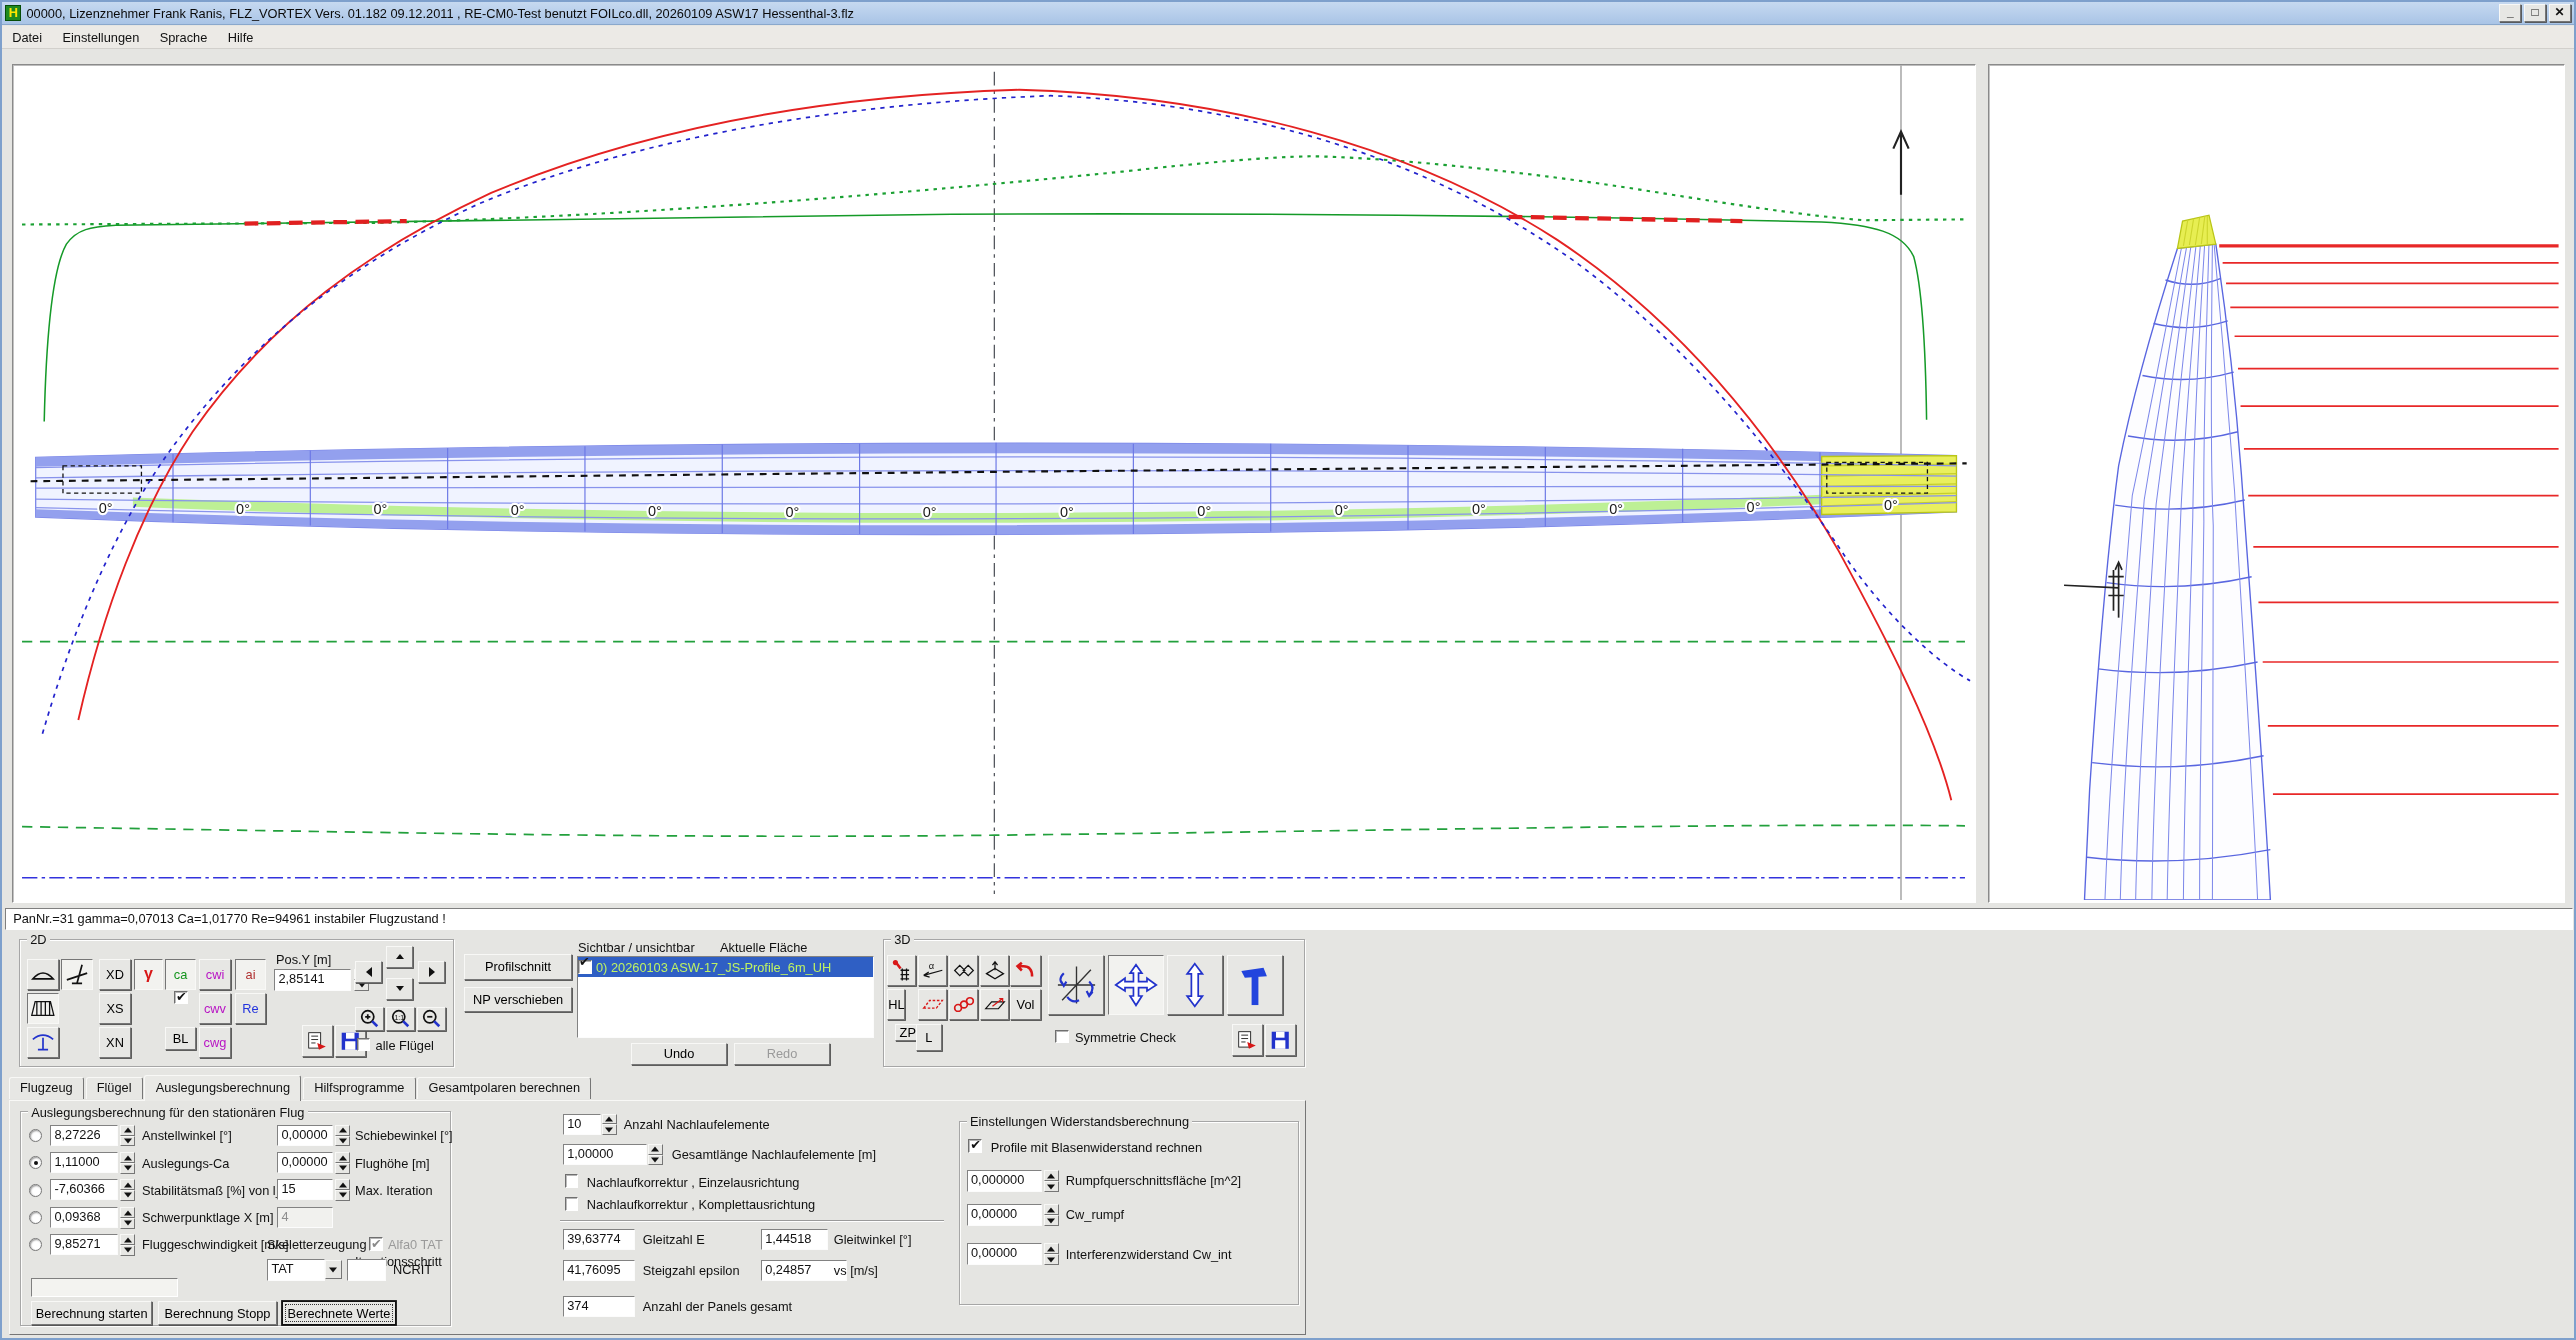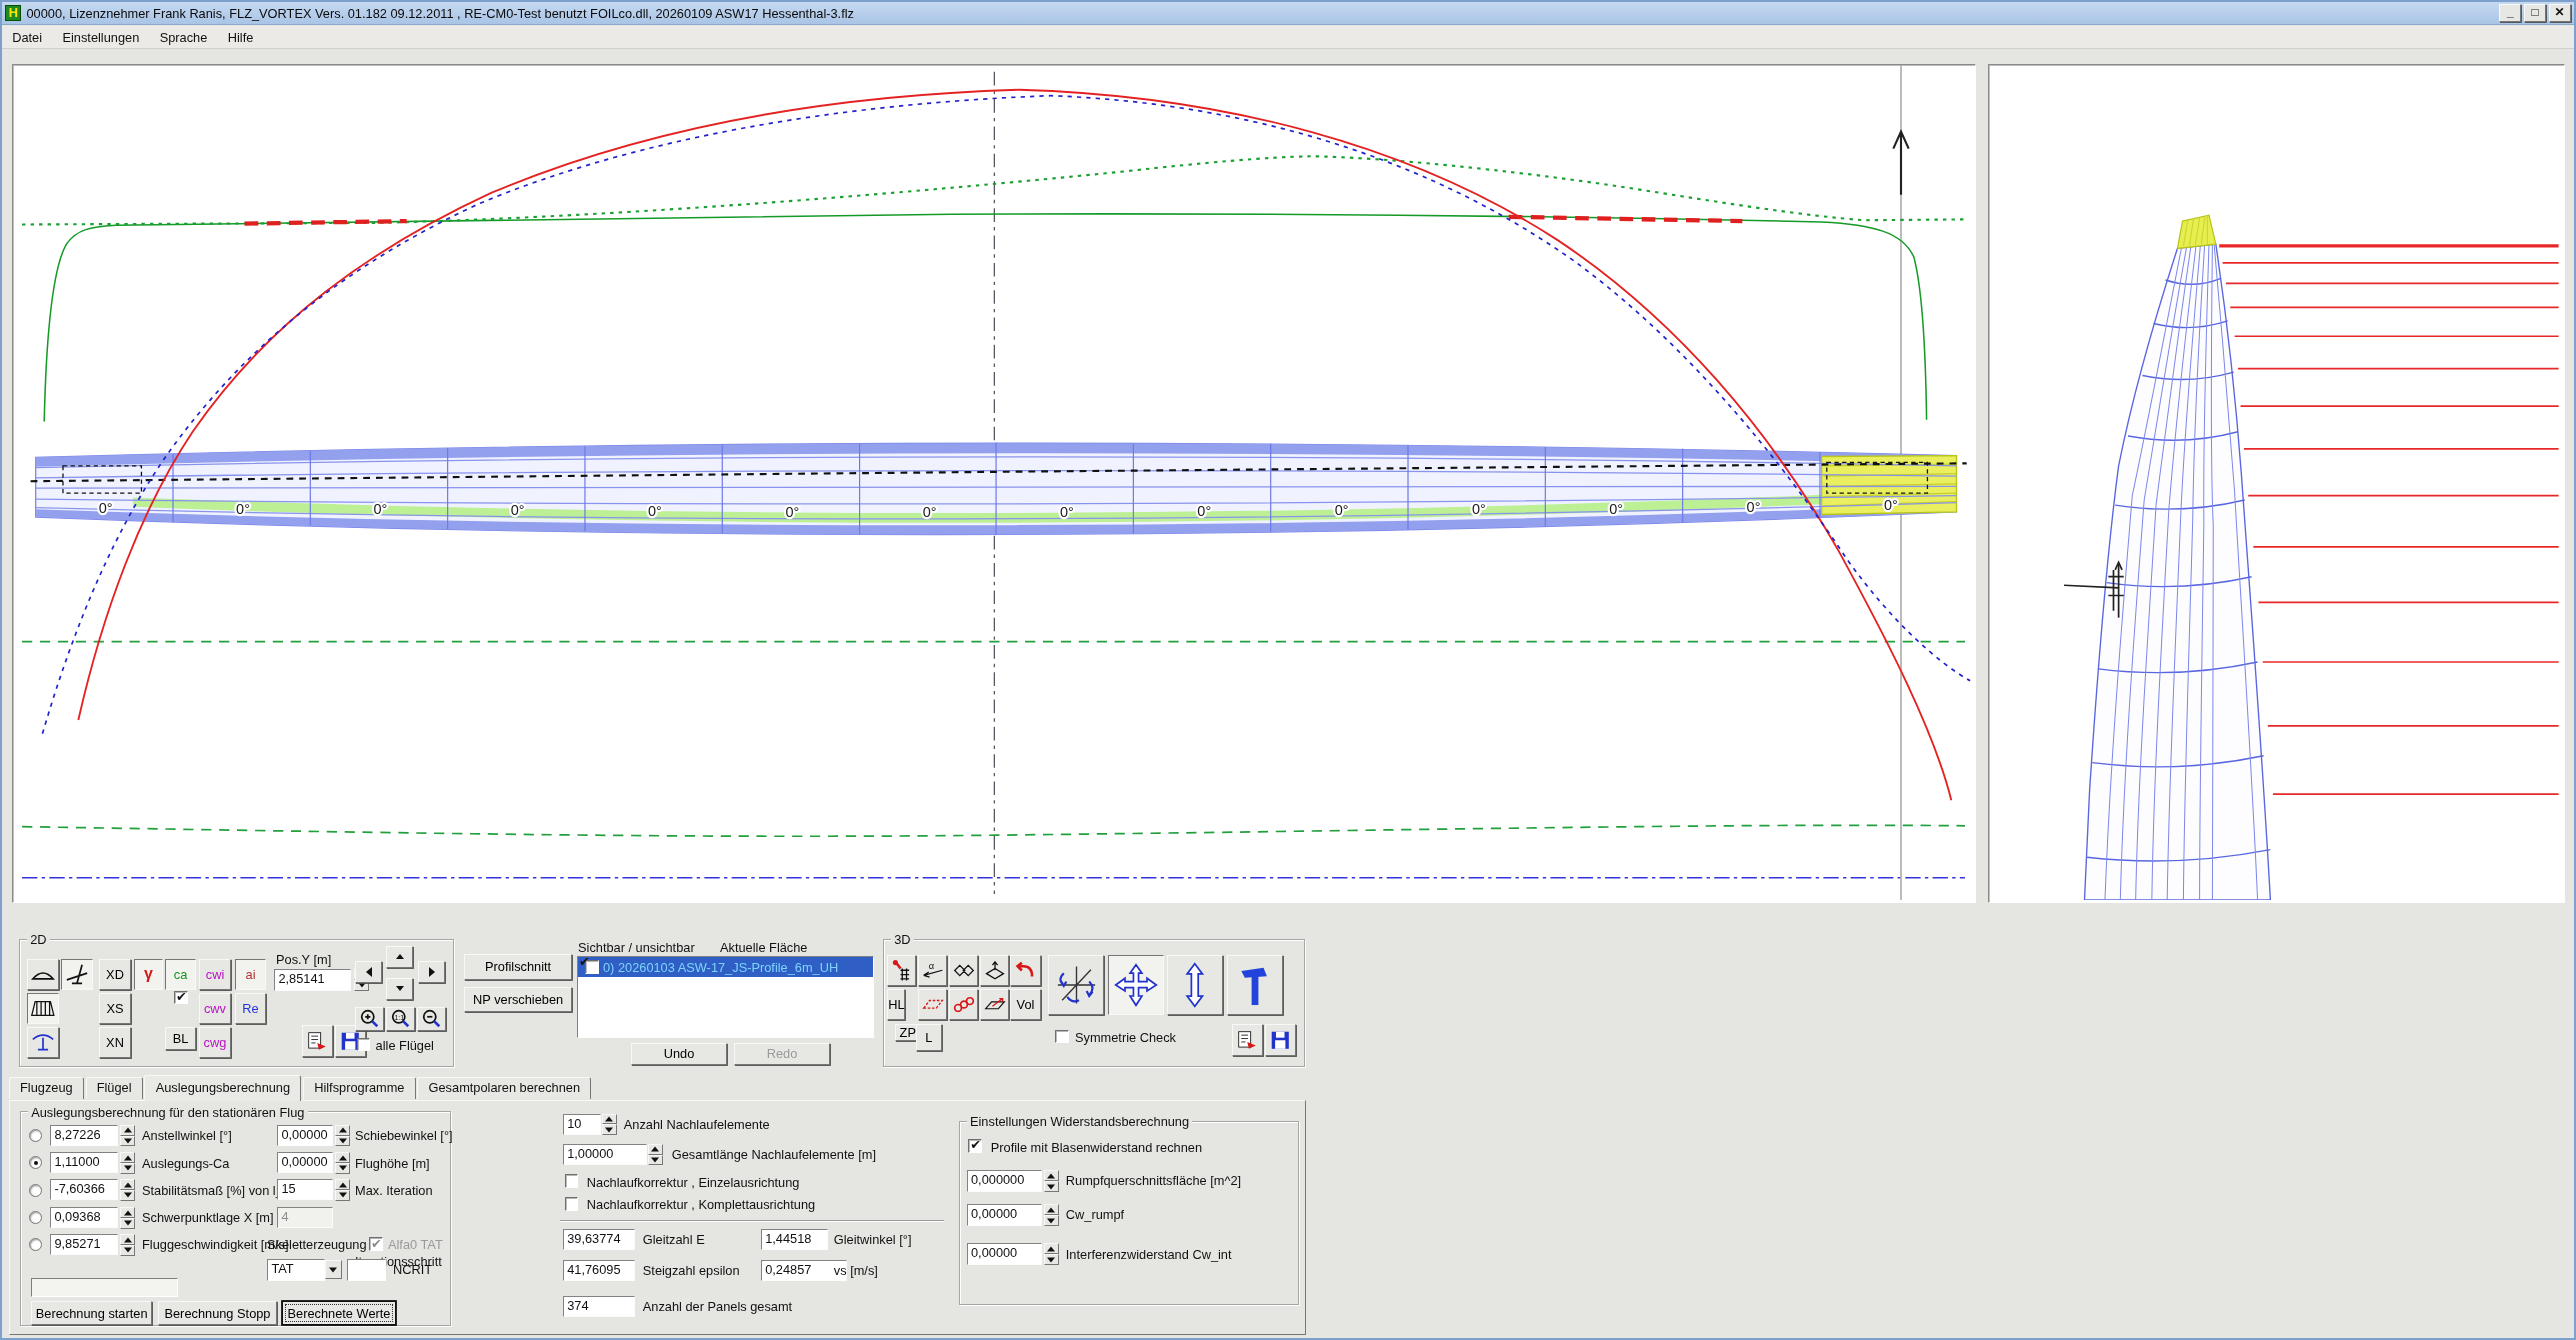--- a/index.html
+++ b/index.html
@@ -226,20 +226,23 @@
         <g stroke="#222" stroke-width="2" fill="none">
           <path d="M88,610 L152,613"></path>
             <path d="M152,585 L152,648"></path>
           <path d="M140,600 L158,600 M140,622 L158,622 M146,592 L146,640"></path>
           <path d="M148,592 L152,583 L156,592"></path>
         </g>
       </svg>
     </div>
   </div>
 
+  <div class="statusbar">
+    <span>PanNr.=31 gamma=0,07013 Ca=1,01770 Re=94961    instabiler Flugzustand !</span>
+  </div>
 
   <div class="toolrow">
 
     <div class="groupbox" style="left:17px;top:6.8px;width:435px;height:128px;">
       <span class="grouplabel">2D</span>
 
       <div class="tbtn btn" style="left:6.8px;top:19px;width:32px;height:31px;">
         <svg width="24" height="13.7" viewBox="0 0 28 16">
             <path d="M2,14 Q14,0 26,14 Z" fill="none" stroke="#111" stroke-width="2"></path>
           </svg>
@@ -342,21 +345,21 @@
       <div class="cb" style="left:6.8px;top:99px;"></div>
       <div class="lbl" style="left:25.6px;top:99px;">alle Flügel</div>
     </div>
 
     <div class="groupbox" style="left:457px;top:6.8px;width:420px;height:128px;border:none;box-shadow:none;">
       <div class="tbtn btn" style="left:5.1px;top:15.4px;width:108px;height:25.6px;">Profilschnitt</div>
       <div class="tbtn btn" style="left:5.1px;top:48px;width:108px;height:25.6px;">NP verschieben</div>
       <div class="lbl" style="left:119px;top:1.7px;">Sichtbar / unsichtbar</div>
       <div class="lbl" style="left:261px;top:1.7px;">Aktuelle Fläche</div>
       <div class="well" style="position:absolute;left:118px;top:17px;width:297px;height:82px;">
-        <div style="display:flex;align-items:center;background:#2f5fc4;color:#7dd3fc;font-size:12.8px;height:20.5px;padding-left:7px;">
+        <div style="display:flex;align-items:center;background:#2f5fc4;color:#bef264;font-size:12.8px;height:20.5px;padding-left:0;">
           <span class="cb checked" style="position:static;margin-right:4.3px;flex:0 0 13.7px;"></span>
           <span>0) 20260103 ASW-17_JS-Profile_6m_UH</span>
         </div>
       </div>
       <div class="tbtn btn" style="left:172px;top:104px;width:96px;height:22px;">Undo</div>
       <div class="tbtn btn disabled" style="left:275px;top:104px;width:96px;height:22px;">Redo</div>
     </div>
 
     <div class="groupbox" style="left:881px;top:6.8px;width:422px;height:128px;">
       <span class="grouplabel">3D</span>

